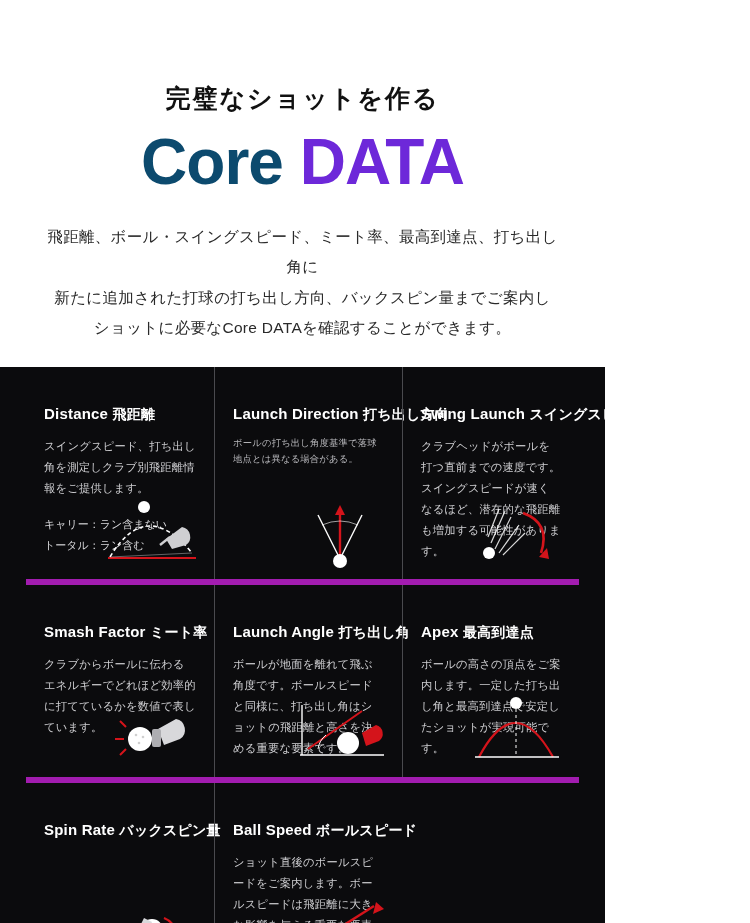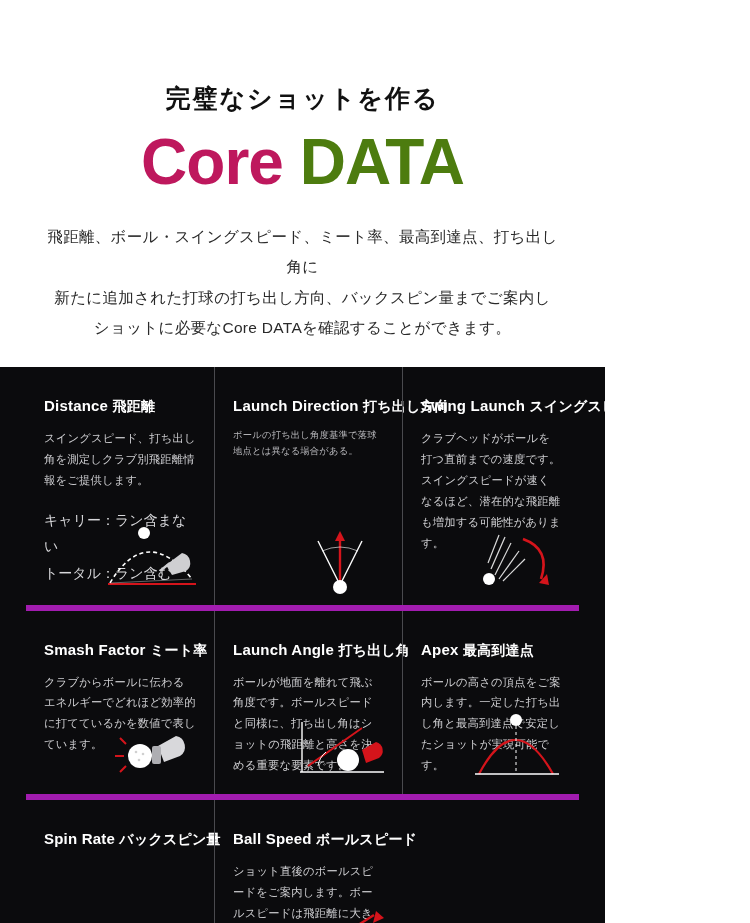--- a/index.html
+++ b/index.html
@@ -26,42 +26,42 @@
     margin-bottom: 14px;
   }
   .hero-title {
     font-size: 64px;
     font-weight: bold;
     letter-spacing: -1px;
     line-height: 1.05;
     margin-bottom: 26px;
     white-space: nowrap;
   }
-  .hero-title .core { color: #be185d; }
-  .hero-title .data { color: #4d7c0f; }
+  .hero-title .core { color: #0c4a6e; }
+  .hero-title .data { color: #6d28d9; }
   .hero-desc {
     font-size: 15.5px;
     line-height: 1.95;
     color: #2a2a2a;
     letter-spacing: 0.3px;
   }
 
   
   .panel {
     background: #0b0b0d;
     padding: 0 26px 34px 26px;
   }
   .row {
     display: flex;
     position: relative;
   }
   .row + .row { border-top: 6px solid #a21caf; }
   .cell {
     position: relative;
-    padding: 30px 18px 18px 18px;
+    padding: 38px 18px 18px 18px;
     min-height: 176px;
   }
   .cell.c1 { width: 34%; }
   .cell.c2 { width: 34%; border-left: 1px solid #4a4a4e; }
   .cell.c3 { width: 32%; border-left: 1px solid #4a4a4e; }
   .cell.noborder { border-left: none; }
 
   .cell-title {
     color: #ffffff;
     font-size: 15px;
@@ -80,23 +80,24 @@
   }
   .cell-note {
     color: #b9b9bd;
     font-size: 9.3px;
     line-height: 1.7;
     margin-top: 12px;
     letter-spacing: 0.2px;
   }
   .cell-sub {
     color: #d8d8db;
-    font-size: 14px;
+    font-size: 11px;
     line-height: 1.9;
     margin-top: 16px;
+    font-family: Liberation Mono, monospace;
   }
 
   
   .art {
     position: absolute;
     right: 10px;
     bottom: 10px;
     width: 104px;
     height: 74px;
   }

